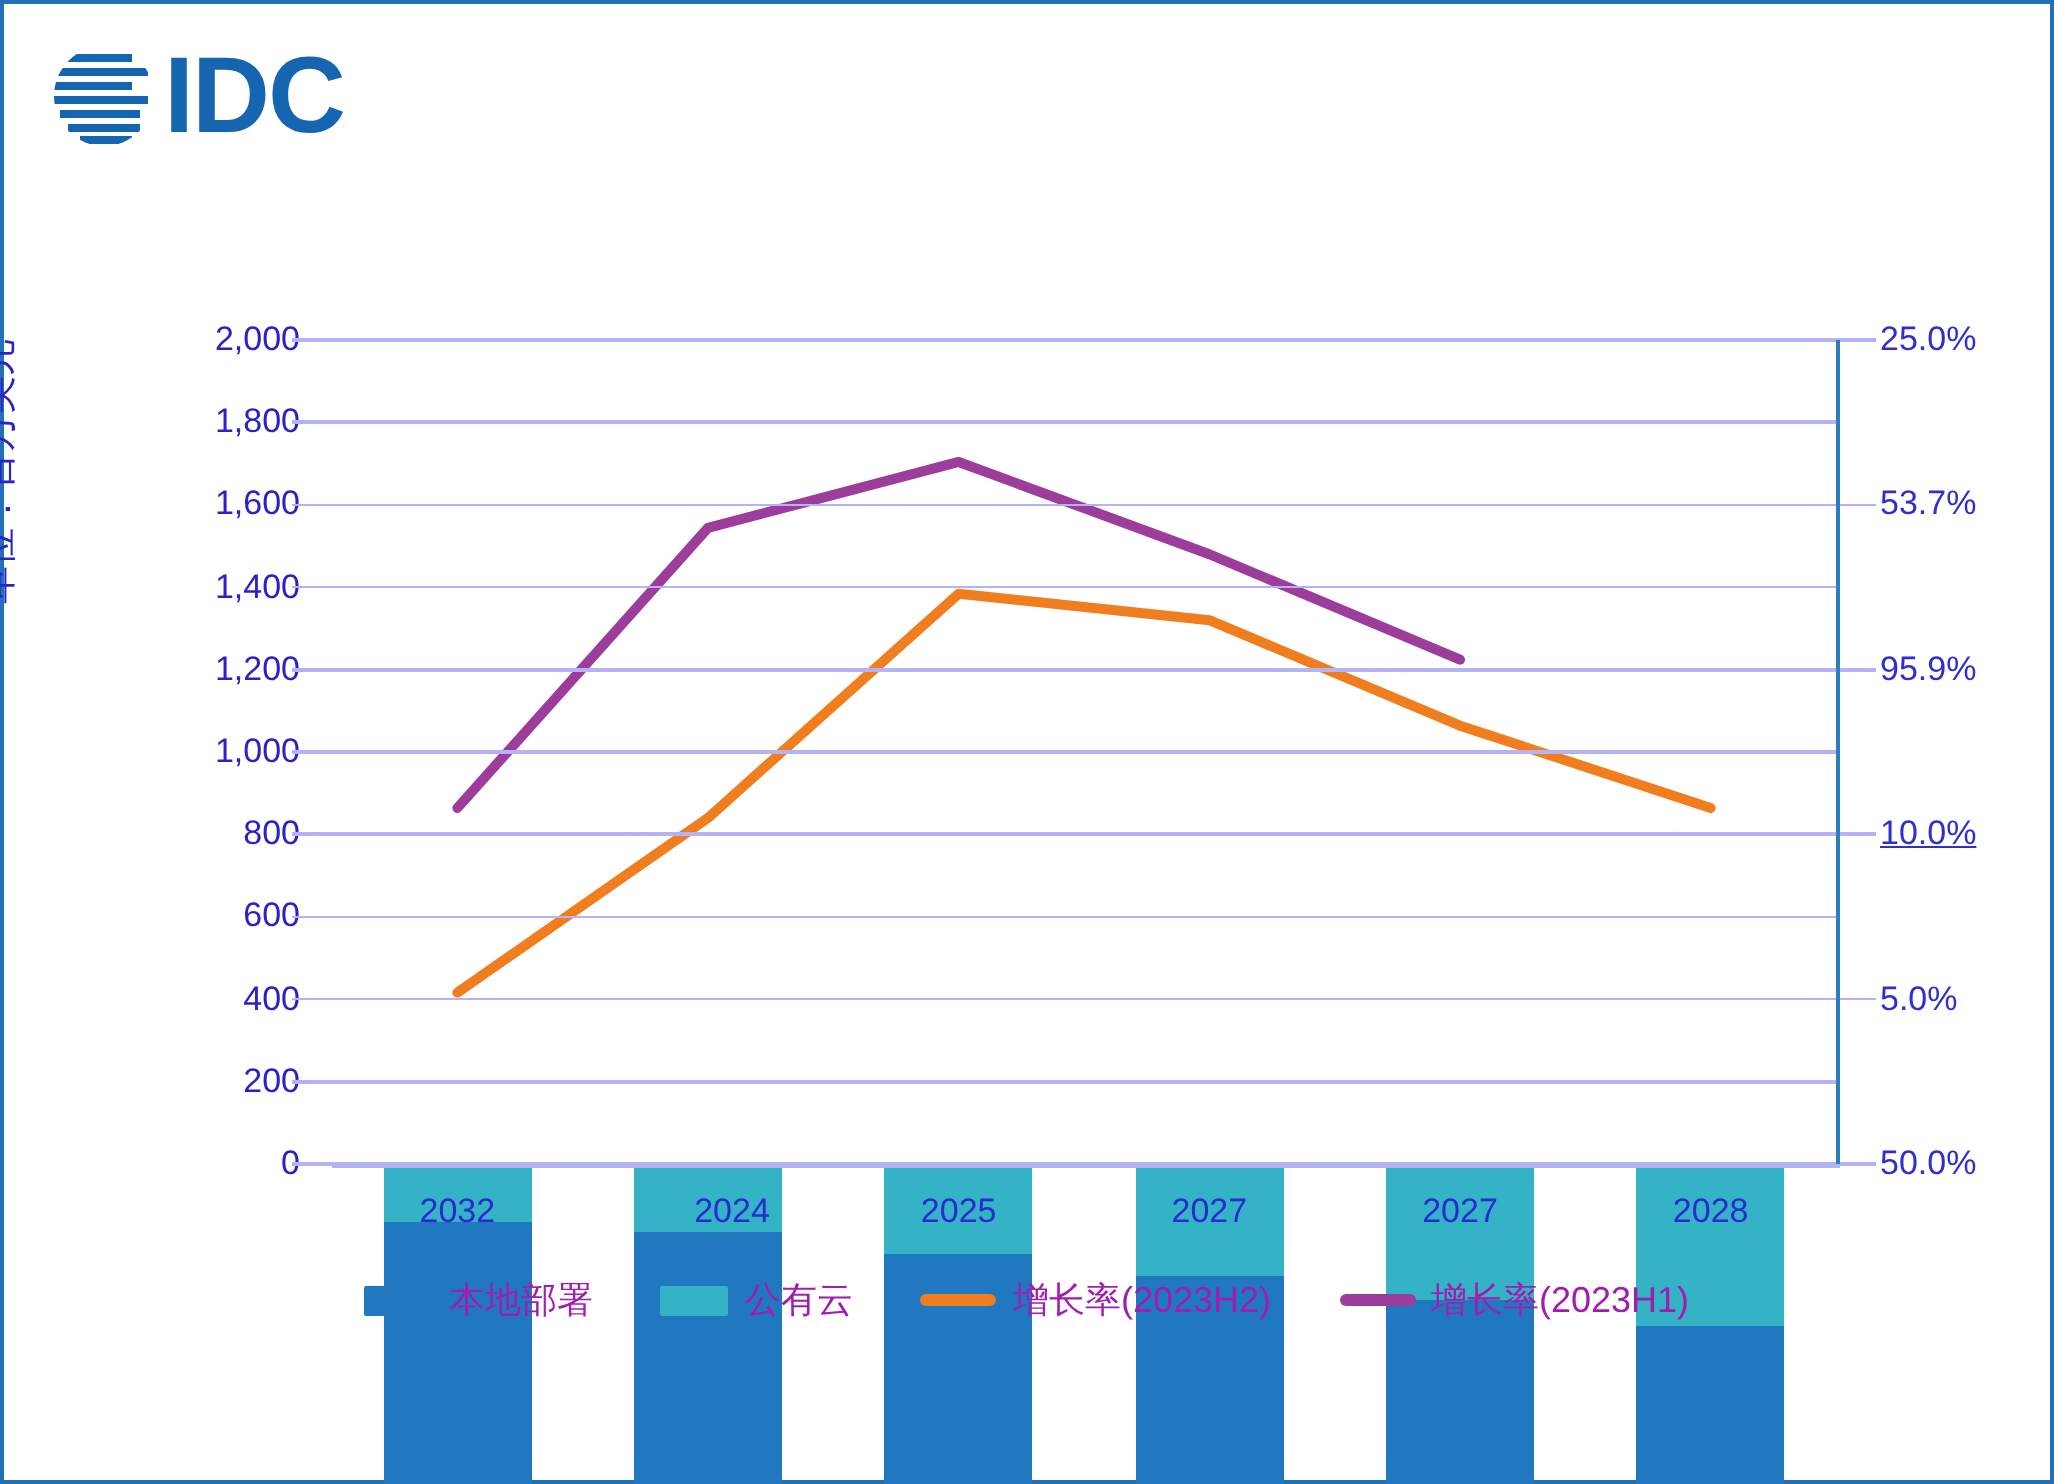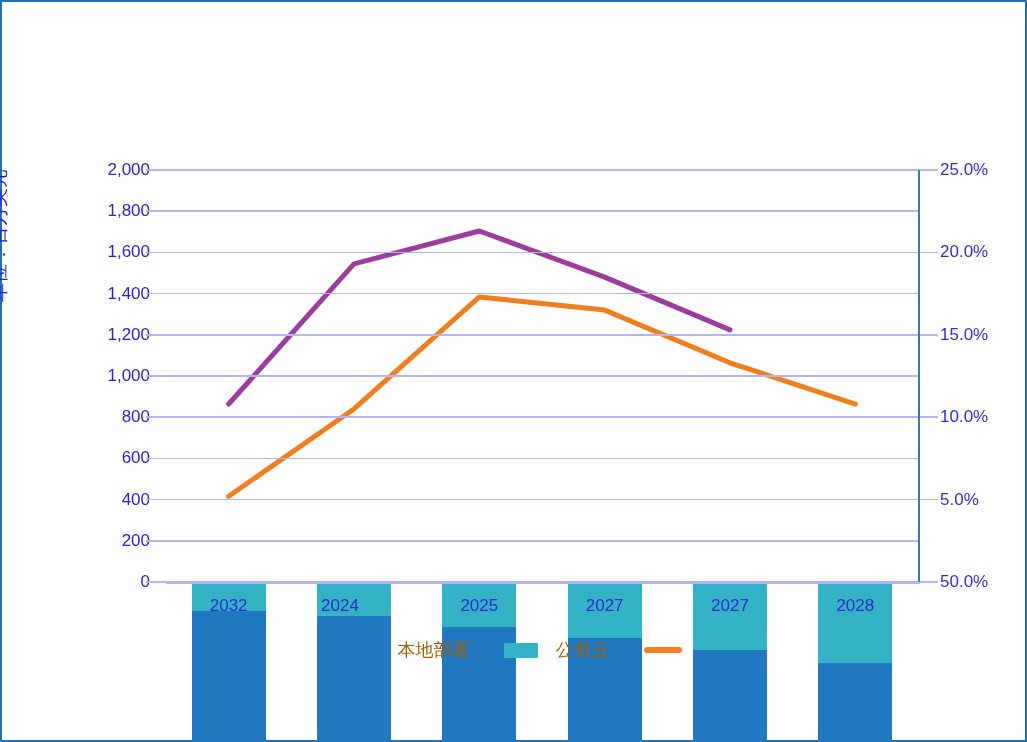--- a/index.html
+++ b/index.html
@@ -72,33 +72,55 @@
     text-align:center;transform:translateX(-50%);white-space:nowrap;
   }
   
   #legend{
     position:absolute;left:0;right:0;top:636px;
     display:flex;justify-content:center;align-items:center;gap:34px;
   }
   .legend-item{display:flex;align-items:center;gap:8px;}
   .legend-swatch-bar{width:34px;height:15px;border-radius:1px;}
   .legend-swatch-line{width:38px;height:6px;border-radius:3px;}
-  .legend-label{font-size:18px;color:#a16207;white-space:nowrap;margin-left:10px;}
+  .legend-label{font-size:18px;color:#a21caf;white-space:nowrap;}
   
   .source{
     position:absolute;left:36px;top:702px;font-size:17px;color:#2a21c8;
     white-space:nowrap;
   }
   svg{display:block;overflow:visible;}
 </style>
 </head>
 <body>
 
 <div id="page">
 
+  <div class="logo">
+    <span class="logo-globe">
+      <svg width="56" height="56" viewBox="0 0 56 56">
+        <defs>
+          <clipPath id="globeClip">
+              <circle cx="28" cy="28" r="25"></circle>
+            </clipPath>
+        </defs>
+        <g clip-path="url(#globeClip)" fill="#1565b0">
+          <rect x="8" y="7" width="34" height="4"></rect>
+          <rect x="4" y="14" width="46" height="4"></rect>
+          <rect x="2" y="21" width="40" height="4"></rect>
+          <rect x="2" y="28" width="48" height="4"></rect>
+          <rect x="6" y="35" width="40" height="4"></rect>
+          <rect x="10" y="42" width="36" height="4"></rect>
+          <rect x="16" y="48" width="26" height="4"></rect>
+        </g>
+        <circle cx="28" cy="28" r="25" fill="none" stroke="#1565b0" stroke-width="0"></circle>
+      </svg>
+    </span>
+    <span class="logo-text">IDC</span>
+  </div>
 
 
   <div class="yaxis-title">单位：百万美元</div>
 
   <div id="ytick-left-col">
       <div class="ylabel-left" style="top: 412px;">0</div>
       <div class="ylabel-left" style="top: 370.8px;">200</div>
       <div class="ylabel-left" style="top: 329.6px;">400</div>
       <div class="ylabel-left" style="top: 288.4px;">600</div>
       <div class="ylabel-left" style="top: 247.2px;">800</div>
@@ -119,23 +141,23 @@
       <div class="tick-left" style="top: 164px;"></div>
       <div class="tick-left" style="top: 122.8px;"></div>
       <div class="tick-left" style="top: 81.6px;"></div>
       <div class="tick-left" style="top: 40.4px;"></div>
       <div class="tick-left" style="top: -0.8px;"></div>
     </div>
 
   <div id="ytick-right-col">
       <div class="ylabel-right" style="top: 412px;">50.0%</div>
       <div class="ylabel-right" style="top: 329.6px;">5.0%</div>
-      <div class="ylabel-right" style="top: 247.2px;">10.0%</div>
-      <div class="ylabel-right" style="top: 164.8px;">15.0%</div>
-      <div class="ylabel-right" style="top: 82.4px;">20.0%</div>
+      <div class="ylabel-right" style="top: 247.2px; text-decoration: underline;">10.0%</div>
+      <div class="ylabel-right" style="top: 164.8px;">95.9%</div>
+      <div class="ylabel-right" style="top: 82.4px;">53.7%</div>
       <div class="ylabel-right" style="top: 0px;">25.0%</div>
     </div>
   <div id="ytick-right-dash">
       <div class="tick-left" style="top: 411.2px;"></div>
       <div class="tick-left" style="top: 328.8px;"></div>
       <div class="tick-left" style="top: 246.4px;"></div>
       <div class="tick-left" style="top: 164px;"></div>
       <div class="tick-left" style="top: 81.6px;"></div>
       <div class="tick-left" style="top: -0.8px;"></div>
     </div>
@@ -184,35 +206,40 @@
         <polyline points="62.666666666666664,326.304 188,238.96 313.3333333333333,126.89599999999996 438.6666666666667,140.07999999999998 564,192.81599999999997 689.3333333333333,234.016" fill="none" stroke="#f07d1e" stroke-width="5" stroke-linecap="round" stroke-linejoin="round"></polyline>
         <polyline points="62.666666666666664,234.016 188,93.93599999999998 313.3333333333333,60.976 438.6666666666667,107.12 564,159.856" fill="none" stroke="#9c3d9c" stroke-width="5" stroke-linecap="round" stroke-linejoin="round"></polyline>
       </svg>
   </div>
 
   <div class="axis-line-right"></div>
   <div class="axis-line-bottom"></div>
 
   <div id="xlabels">
       <div class="xlabel" style="left: 226.667px;">2032</div>
-      <div class="xlabel" style="left: 338px;">2024</div>
+      <div class="xlabel" style="left: 364px;">2024</div>
       <div class="xlabel" style="left: 477.333px;">2025</div>
       <div class="xlabel" style="left: 602.667px;">2027</div>
       <div class="xlabel" style="left: 728px;">2027</div>
       <div class="xlabel" style="left: 853.333px;">2028</div>
     </div>
 
   <div id="legend">
       <div class="legend-item">
         <span class="legend-swatch-bar" style="background: rgb(32, 121, 192);"></span>
         <span class="legend-label">本地部署</span>
       </div>
       <div class="legend-item">
         <span class="legend-swatch-bar" style="background: rgb(52, 179, 198);"></span>
         <span class="legend-label">公有云</span>
       </div>
       <div class="legend-item">
         <span class="legend-swatch-line" style="background: rgb(240, 125, 30);"></span>
+        <span class="legend-label">增长率(2023H2)</span>
+      </div>
+      <div class="legend-item">
+        <span class="legend-swatch-line" style="background: rgb(156, 61, 156);"></span>
+        <span class="legend-label">增长率(2023H1)</span>
       </div>
     </div>
 
 
 </div>
 
 </body></html>

